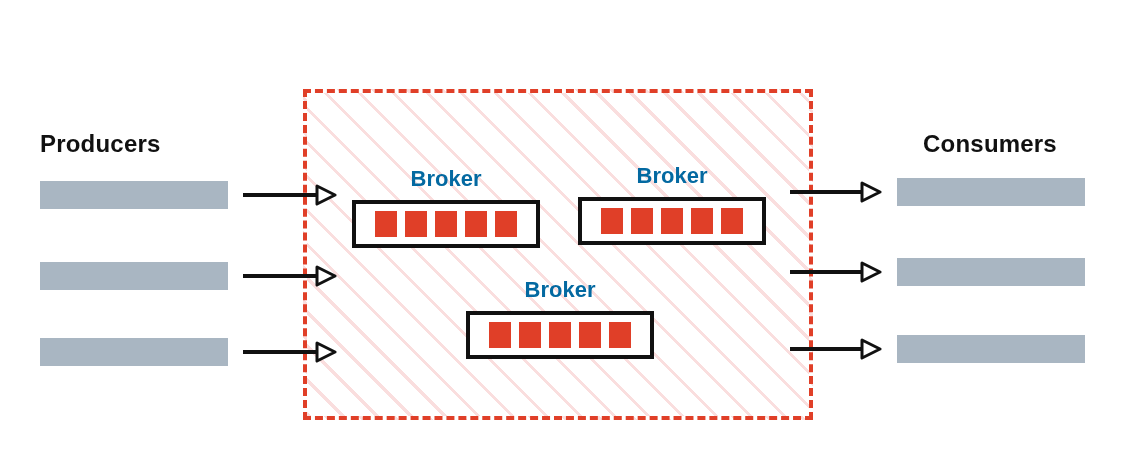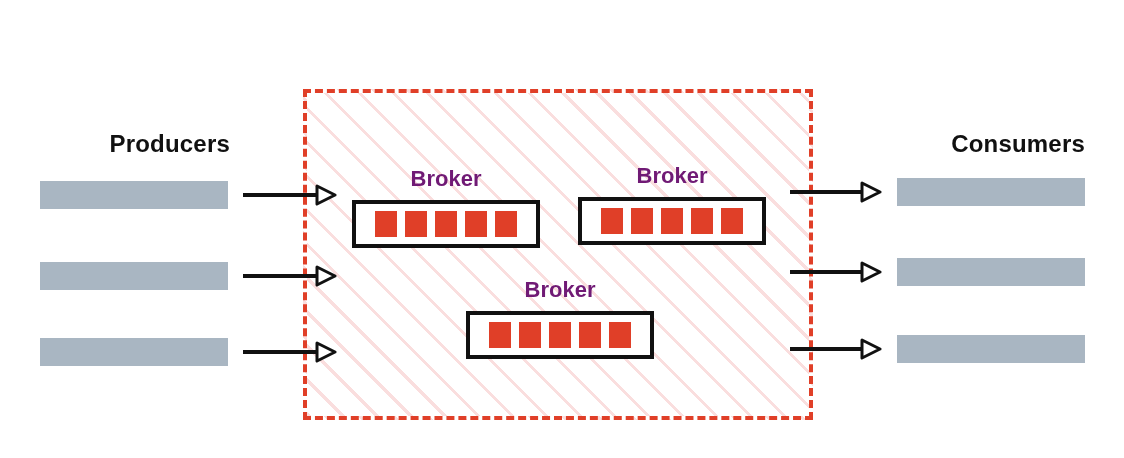--- a/index.html
+++ b/index.html
@@ -30,28 +30,28 @@
     left: 0;
     top: 36px;
     width: 1124px;
     text-align: center;
     font-size: 26px;
   }
   #producers-title {
     left: 40px;
     top: 130px;
     width: 190px;
-    text-align: right;
+    text-align: left;
     font-size: 24px;
   }
   #consumers-title {
     left: 895px;
     top: 130px;
     width: 190px;
-    text-align: right;
+    text-align: center;
     font-size: 24px;
   }
   .broker-label {
     font-size: 22px;
     text-align: center;
   }
 
   
   #cluster-box {
     position: absolute;
@@ -80,21 +80,21 @@
 
   
   .broker {
     position: absolute;
   }
   .broker .broker-label {
     position: absolute;
     left: 0;
     width: 100%;
     top: -34px;
-    color: #701a75;
+    color: #0369a1;
     font-weight: bold;
   }
   .broker-box {
     position: relative;
     box-sizing: border-box;
     width: 100%;
     height: 48px;
     border: 4px solid #111111;
     background: #ffffff;
     display: flex;

